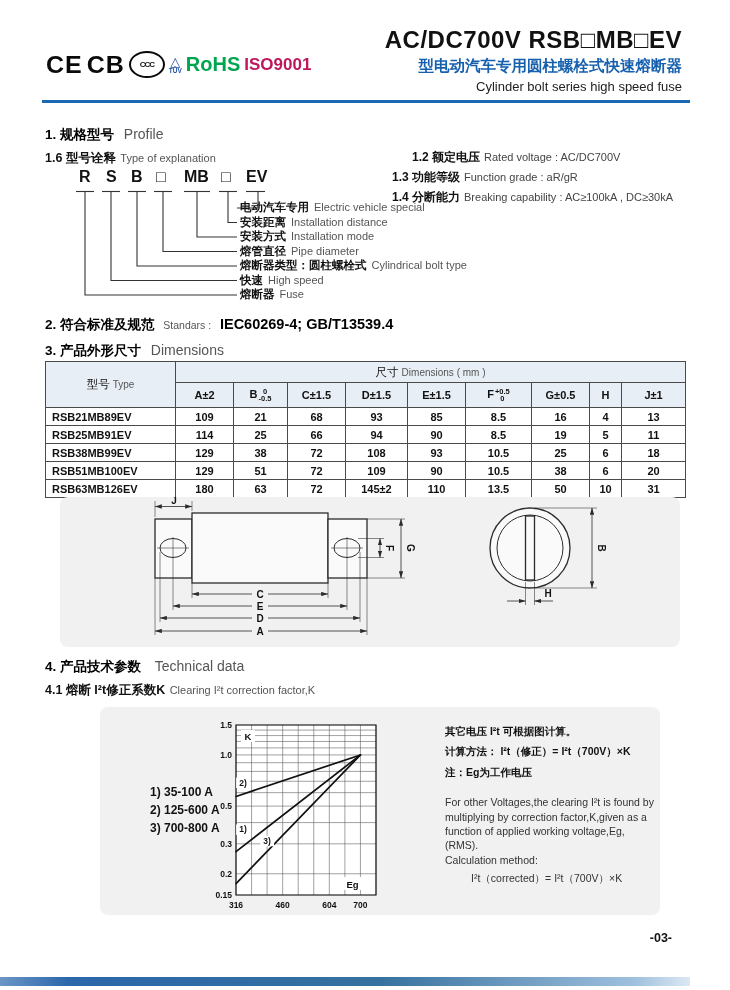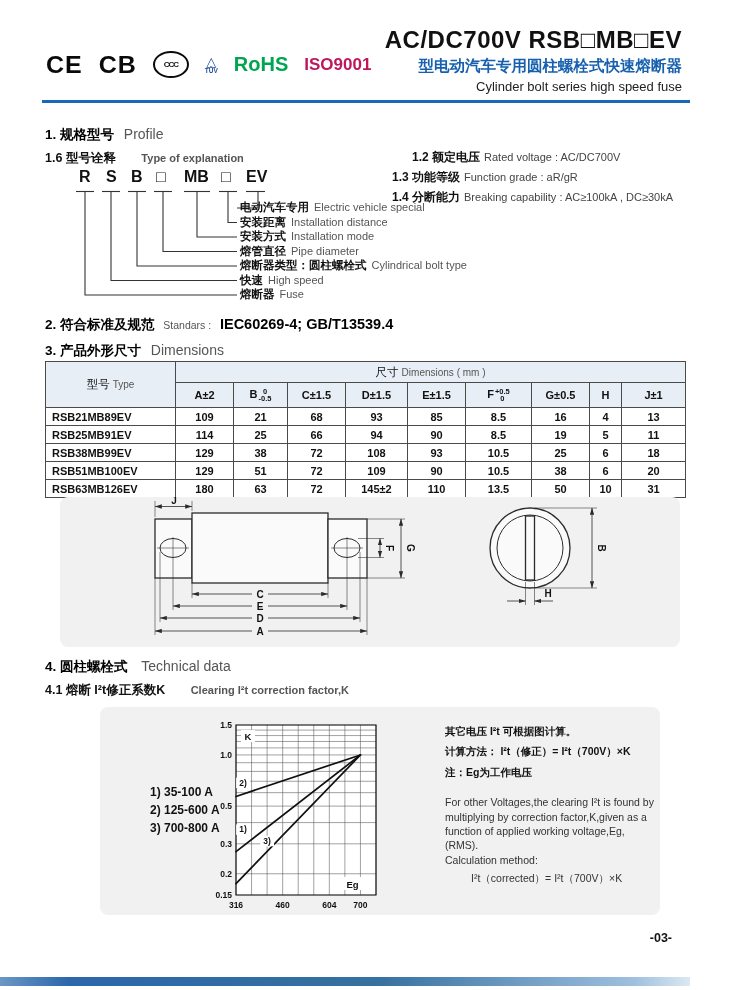--- a/index.html
+++ b/index.html
@@ -3,40 +3,40 @@
 <meta charset="utf-8">
 <style>
   html,body{margin:0;padding:0;}
   body{
     width:730px;height:990px;position:relative;background:#fff;
     font-family:"Liberation Sans","DejaVu Sans",sans-serif;color:#111;overflow:hidden;
   }
   .abs{position:absolute;}
 
   
-  .logos{position:absolute;left:46px;top:50px;display:flex;align-items:center;gap:16px;}
+  .logos{position:absolute;left:46px;top:50px;display:flex;align-items:center;gap:4px;}
   .ce,.cb{font-weight:bold;font-size:25px;letter-spacing:1px;color:#0a0a0a;transform:scaleY(.95);}
   .ccc{width:32px;height:23px;border:2.2px solid #0a0a0a;border-radius:50%;
        display:flex;align-items:center;justify-content:center;font-weight:bold;font-size:8px;letter-spacing:-1px;}
   .tuv{display:flex;flex-direction:column;align-items:center;color:#1c4e9d;line-height:1;}
   .tuv .tri{font-size:13px;}
   .tuv .txt{font-size:6.5px;font-weight:bold;}
   .rohs{color:#00a550;font-weight:bold;font-size:20px;}
   .iso{color:#be185d;font-weight:bold;font-size:17px;}
   .titleblock{position:absolute;right:48px;top:26px;text-align:right;}
   .title-main{font-size:24px;font-weight:bold;letter-spacing:.5px;}
   .title-cn{font-size:15.5px;font-weight:bold;color:#1660ae;margin-top:2px;}
   .title-en{font-size:13px;color:#222;margin-top:2px;}
   .hrule{position:absolute;left:42px;right:40px;top:100px;height:3px;background:#1a69b4;}
 
   
   .sec-h{position:absolute;font-size:13.5px;font-weight:bold;color:#000;white-space:nowrap;}
   .sec-h .en{font-weight:normal;font-size:14px;color:#555;margin-left:6px;}
   .sub-h{position:absolute;font-size:12.5px;font-weight:bold;white-space:nowrap;}
-  .sub-h .en{font-weight:bold;font-size:11px;color:#555;margin-left:22px;}
+  .sub-h .en{font-weight:normal;font-size:11px;color:#555;margin-left:1px;}
 
   
   .codepart{position:absolute;top:168px;font-size:16px;font-weight:bold;}
   .expl-row{position:absolute;left:240px;height:14px;white-space:nowrap;font-size:11.5px;}
   .expl-row .cn{font-weight:bold;}
   .expl-row .en{color:#555;font-size:11px;margin-left:5px;}
   .spec-row{position:absolute;left:392px;white-space:nowrap;font-size:12px;}
   .spec-row .no{font-weight:bold;}
   .spec-row .cn{font-weight:bold;}
   .spec-row .en{font-size:11px;color:#444;margin-left:4px;}
@@ -327,21 +327,21 @@
 
   <path class="thin" d="M465.5 85 V108 M474.5 85 V108"></path>
   <line class="dim" x1="447" y1="104" x2="465.5" y2="104" marker-end="url(#arr)"></line>
   <line class="dim" x1="493" y1="104" x2="474.5" y2="104" marker-end="url(#arr)"></line>
   <text class="dtext" x="488" y="100">H</text>
 </svg>
 </div>
 
 <div class="sec-h" style="left:45px;top:658px;">
   <span>4.</span>
-  <span>圆柱螺栓式</span>
+  <span>产品技术参数</span>
   <span class="en" style="margin-left:10px;">Technical data</span>
 </div>
 <div class="sub-h" style="left:45px;top:682px;">
   <span>4.1</span>
   <span>熔断 I²t修正系数K</span>
   <span class="en">Clearing I²t correction factor,K</span>
 </div>
 
 <div class="panel" style="left:100px;top:707px;width:560px;height:208px;">
   <div class="legend">

